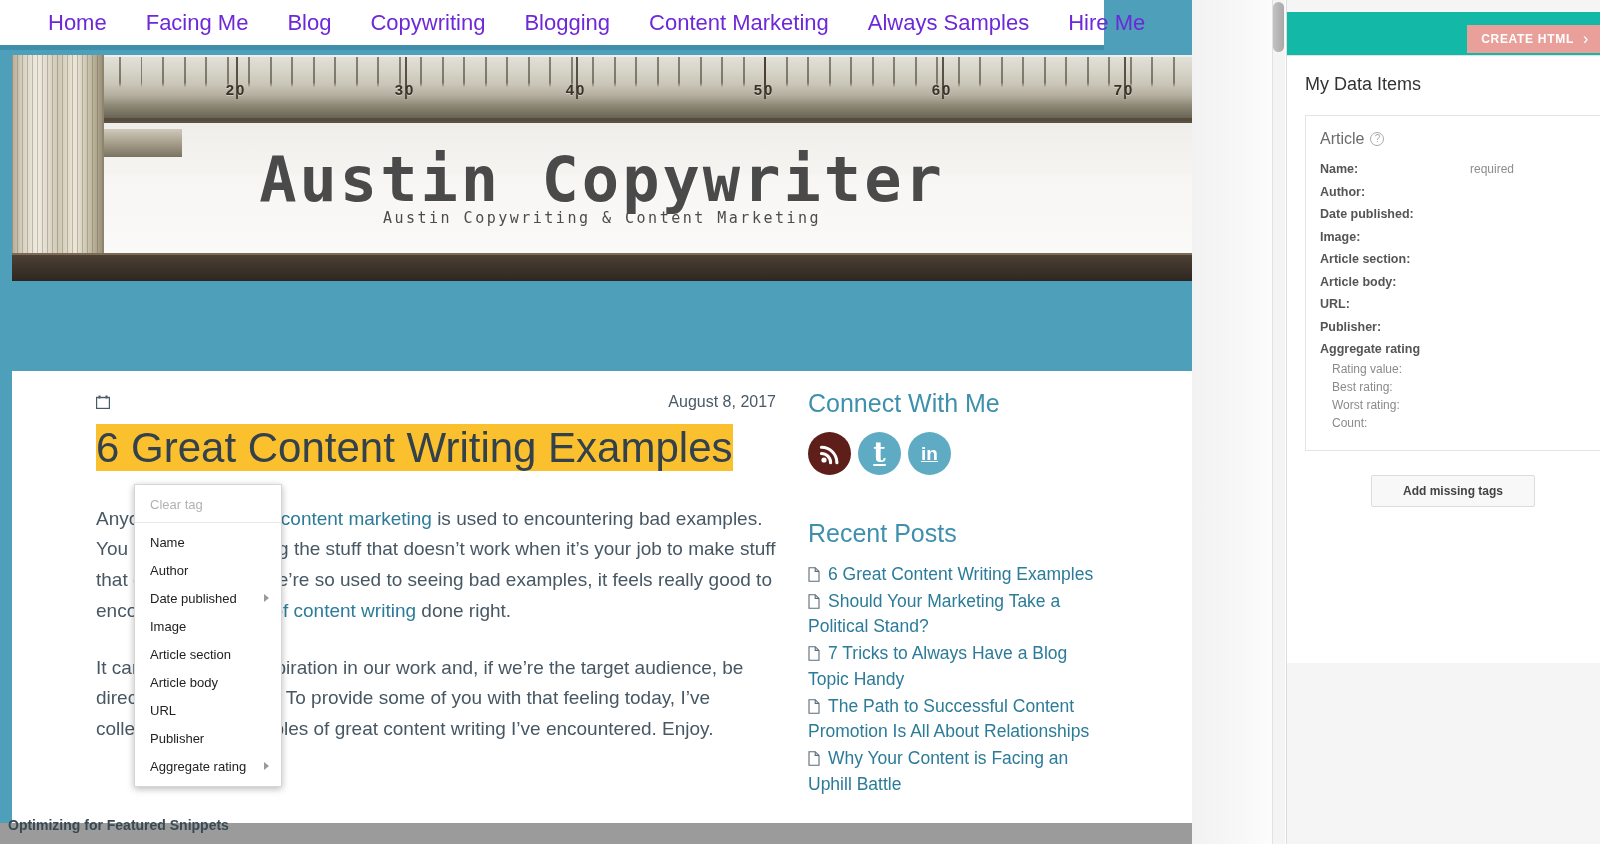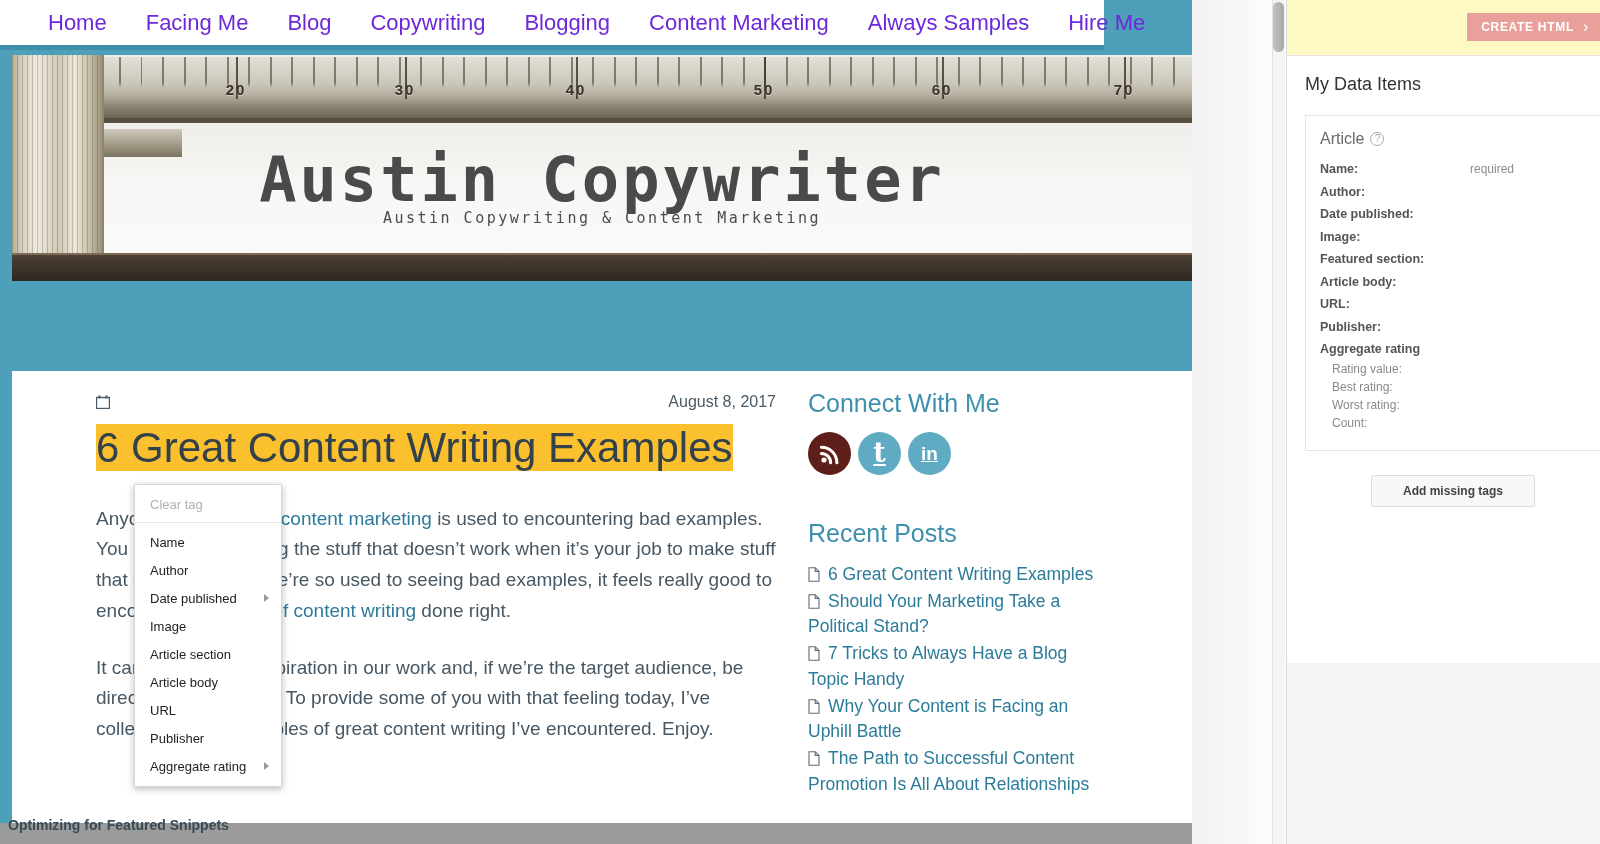--- a/index.html
+++ b/index.html
@@ -284,23 +284,23 @@
   }
 
   
   .tool-panel {
     position: absolute; left: 1286px; top: 0;
     width: 314px; height: 844px;
     background: #f5f5f5;
     border-left: 1px solid #dcdcdc;
   }
   .tool-topbar {
-    position: absolute; left: 0; top: 0;
+    position: absolute; left: 0; top: 12px;
     width: 314px; height: 55px;
-    background: #fef9c3;
+    background: #14b8a6;
   }
   .create-html-btn {
     position: absolute; right: 0; top: 13px;
     height: 28px; min-width: 118px;
     background: #e9a09a;
     color: #ffffff;
     font-size: 12px; font-weight: bold; letter-spacing: .7px;
     display: flex; align-items: center; gap: 9px;
     padding: 0 12px 0 14px;
     border: none; cursor: pointer;
@@ -472,29 +472,29 @@
                     <path d="M7.2.7v3.7H11" fill="none" stroke="#5b6b78" stroke-width="1.1"></path>
                   </svg>
               </span><a href="#">7 Tricks to Always Have a Blog Topic Handy</a>
             </li>
             <li>
               <span class="doc-icon">
                 <svg viewBox="0 0 12 15" width="12" height="15">
                     <path d="M1 .7h6.2L11 4.4V14.3H1z" fill="none" stroke="#5b6b78" stroke-width="1.1"></path>
                     <path d="M7.2.7v3.7H11" fill="none" stroke="#5b6b78" stroke-width="1.1"></path>
                   </svg>
-              </span><a href="#">Why Your Content is Facing an Uphill Battle</a>
+              </span><a href="#">The Path to Successful Content Promotion Is All About Relationships</a>
             </li>
             <li>
               <span class="doc-icon">
                 <svg viewBox="0 0 12 15" width="12" height="15">
                     <path d="M1 .7h6.2L11 4.4V14.3H1z" fill="none" stroke="#5b6b78" stroke-width="1.1"></path>
                     <path d="M7.2.7v3.7H11" fill="none" stroke="#5b6b78" stroke-width="1.1"></path>
                   </svg>
-              </span><a href="#">The Path to Successful Content Promotion Is All About Relationships</a>
+              </span><a href="#">Why Your Content is Facing an Uphill Battle</a>
             </li>
           </ul>
         </div>
       </div>
 
       <div class="white-gap"></div>
       <div class="footer-strip">
         <div class="ftxt">Optimizing for Featured Snippets</div>
       </div>
 
@@ -551,21 +551,21 @@
         </div>
         <div class="prop-row">
           <span class="prop-key">Date published:</span>
           <span class="prop-val"></span>
         </div>
         <div class="prop-row">
           <span class="prop-key">Image:</span>
           <span class="prop-val"></span>
         </div>
         <div class="prop-row">
-          <span class="prop-key">Featured section:</span>
+          <span class="prop-key">Article section:</span>
           <span class="prop-val"></span>
         </div>
         <div class="prop-row">
           <span class="prop-key">Article body:</span>
           <span class="prop-val"></span>
         </div>
         <div class="prop-row">
           <span class="prop-key">URL:</span>
           <span class="prop-val"></span>
         </div>

